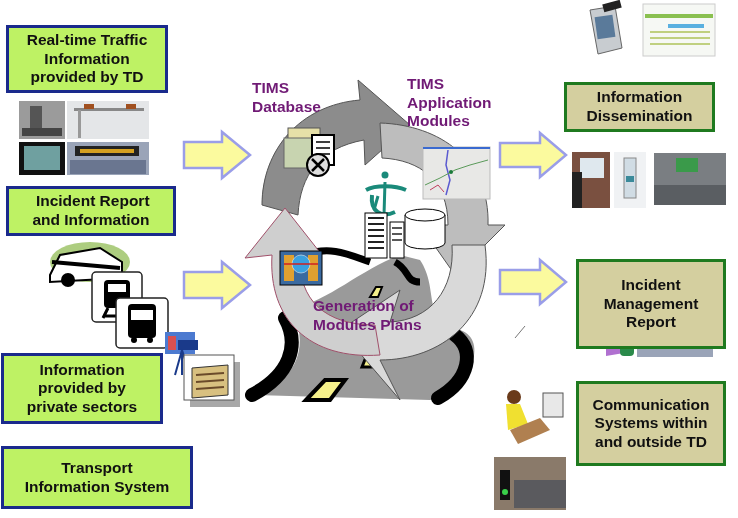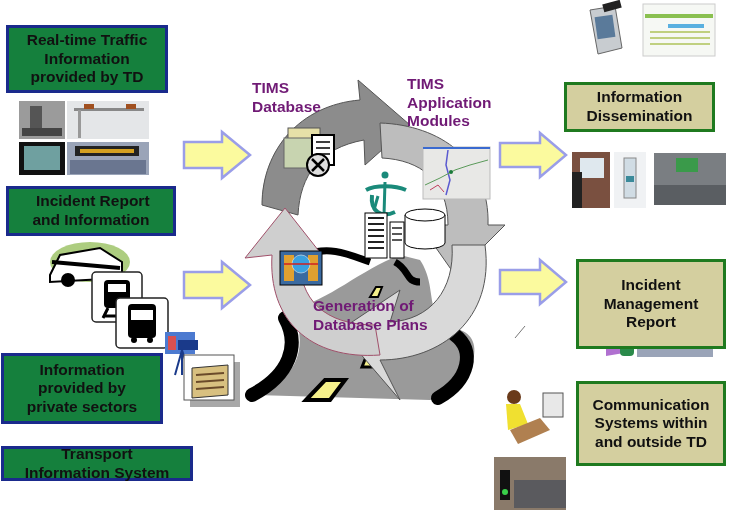--- a/index.html
+++ b/index.html
@@ -1,18 +1,18 @@
 <!DOCTYPE html>
 <html><head>
 <meta charset="utf-8">
 <style>
   html,body{margin:0;padding:0;background:#ffffff;}
   body{width:738px;height:518px;position:relative;overflow:hidden;font-family:"Liberation Sans",sans-serif;}
   .box{position:absolute;box-sizing:border-box;display:flex;align-items:center;justify-content:center;text-align:center;font-weight:bold;color:#111;line-height:1.2;}
-  .box.left{background:#15803d;border:3px solid #1a2a8c;font-size:15.5px;}
+  .box.left{background:#bef264;border:3px solid #1a2a8c;font-size:15.5px;}
   .box.right{background:#d4cf9f;border:3px solid #1f7a1f;font-size:15.5px;}
   .box span{white-space:pre-line;display:block;}
   .label{position:absolute;color:#701a75;font-weight:bold;font-size:15.5px;line-height:1.2;white-space:pre-line;}
   svg{position:absolute;left:0;top:0;}
 </style>
 </head>
 <body>
 
 <svg width="738" height="518" viewBox="0 0 738 518">
 
@@ -219,32 +219,32 @@
 </div>
 <div class="box left" style="left:6px;top:186px;width:170px;height:50px;text-align:right;">
   <span>Incident Report
 and Information</span>
 </div>
 <div class="box left" style="left:1px;top:353px;width:162px;height:71px;">
   <span>Information
 provided by
 private sectors</span>
 </div>
-<div class="box left" style="left:1px;top:446px;width:192px;height:35px;">
+<div class="box left" style="left:1px;top:446px;width:192px;height:63px;">
   <span>Transport
 Information System</span>
 </div>
 
 <div class="label" style="left:252px;top:79px;">TIMS
 Database</div>
 <div class="label" style="left:407px;top:75px;">TIMS
 Application
 Modules</div>
 <div class="label" style="left:313px;top:297px;">Generation of
-Database Plans</div>
+Modules Plans</div>
 
 <div class="box right" style="left:564px;top:82px;width:151px;height:50px;">
   <span>Information
 Dissemination</span>
 </div>
 <div class="box right" style="left:576px;top:259px;width:150px;height:90px;">
   <span>Incident
 Management
 Report</span>
 </div>

